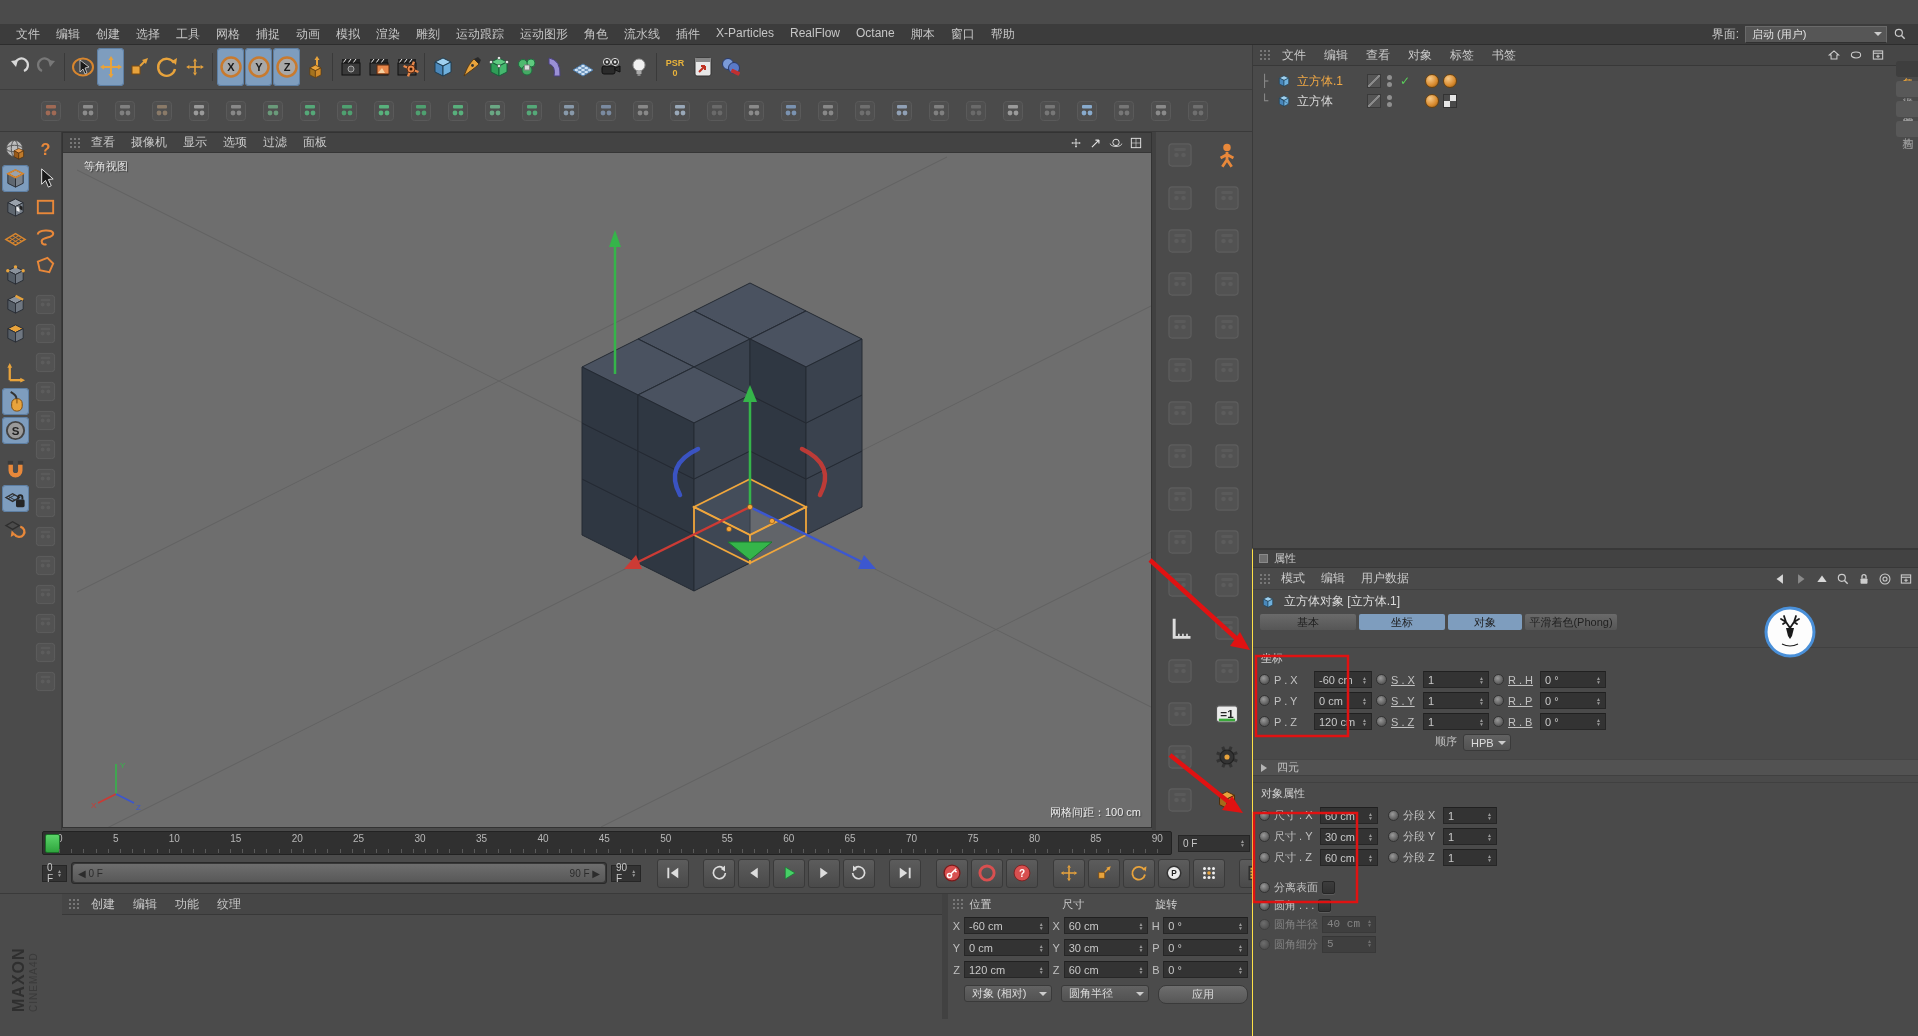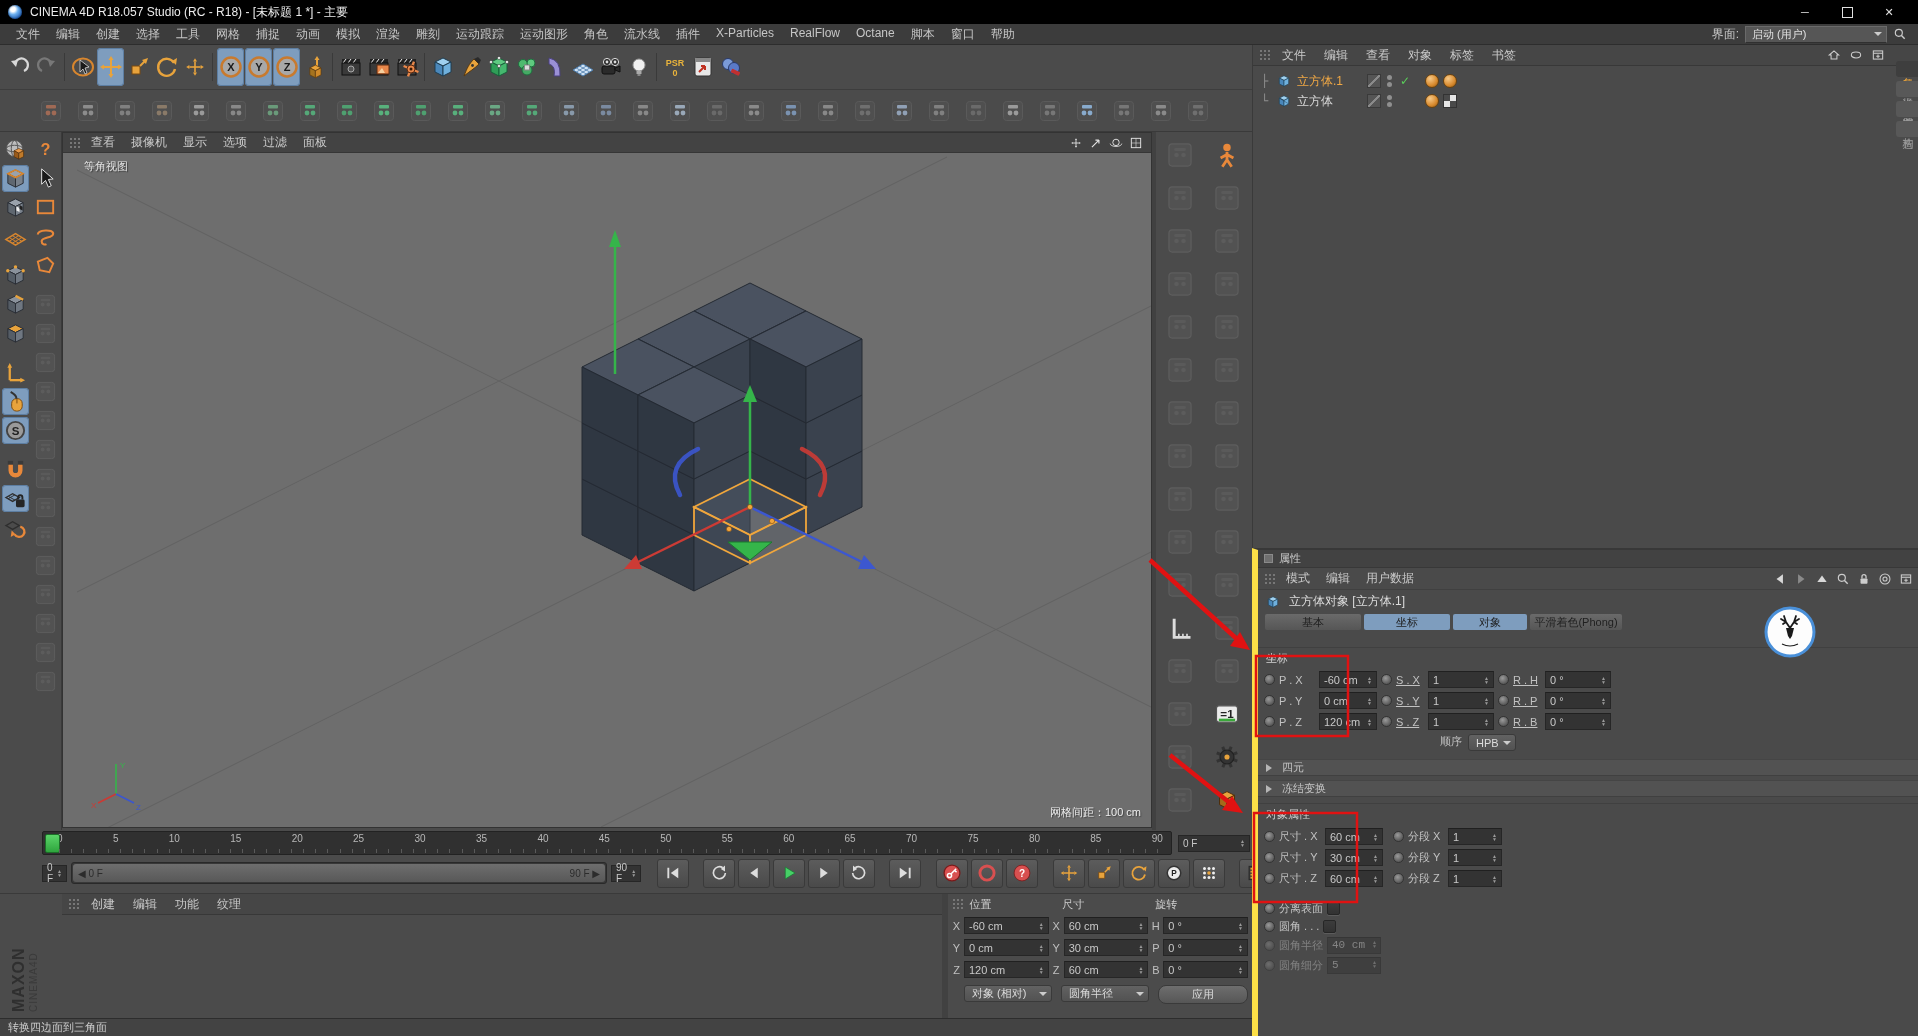--- a/index.html
+++ b/index.html
@@ -101,21 +101,21 @@
   .visbox{width:12px;height:12px;background:#555 linear-gradient(135deg,transparent 44%,#8a8a8a 44% 56%,transparent 56%);border:1px solid #3a3a3a;}
   .visdots{display:flex;flex-direction:column;gap:2px;width:8px;align-items:center;}
   .visdots b{width:5px;height:5px;border-radius:50%;background:#8f8f8f;}
   .okcheck{color:#5ad05a;font-weight:bold;width:16px;text-align:center;}
   .tagball{width:12px;height:12px;border-radius:50%;background:radial-gradient(circle at 35% 30%,#f6c887,#d88a2e 60%,#8f5510);border:1px solid #6a420e;}
   .tagtex{width:12px;height:12px;border:1px solid #333;background:conic-gradient(#e6e6e6 0 25%,#4a4a4a 0 50%,#e6e6e6 0 75%,#4a4a4a 0);}
   .omtabs{position:absolute;right:0;top:16px;width:22px;display:flex;flex-direction:column;gap:4px;}
   .vtab{writing-mode:vertical-rl;background:#585858;color:#9c9c9c;font-size:11px;padding:8px 3px;border-radius:3px 0 0 3px;text-align:center;}
   .vtab.active{background:#3e3e3e;color:#e8a33c;}
   
-  .attrs{position:absolute;left:1252px;top:548px;width:666px;height:488px;background:#4a4a4a;border-left:6px solid #fde047;border-top:2px solid #383838;box-sizing:border-box;font-size:11px;}
+  .attrs{position:absolute;left:1252px;top:548px;width:666px;height:488px;background:#4a4a4a;border-left:1px solid #fde047;border-top:2px solid #383838;box-sizing:border-box;font-size:11px;}
   .at-title{height:17px;background:#424242;border-bottom:1px solid #383838;display:flex;align-items:center;gap:6px;padding:0 6px;color:#cdcdcd;}
   .at-titleicon{width:9px;height:9px;background:#6f6f6f;box-shadow:inset 0 0 0 1px #8a8a8a;}
   .at-menu{height:21px;display:flex;align-items:center;padding:0 4px;font-size:12px;border-bottom:1px solid #404040;color:#c9c9c9;}
   .at-menu .mitem{padding:0 8px;}
   .at-icons{margin-left:auto;display:flex;gap:4px;align-items:center;}
   .at-icons .nbtn{width:17px;height:15px;display:flex;align-items:center;justify-content:center;}
   .at-obj{height:23px;display:flex;align-items:center;gap:7px;padding:0 8px;font-size:12px;color:#dcdcdc;}
   .at-tabs{display:flex;gap:3px;padding:1px 7px 3px 7px;}
   .at-tab{height:16px;display:flex;align-items:center;justify-content:center;font-size:11px;color:#1f1f1f;background:linear-gradient(#6a6a6a,#565656);border-radius:2px;padding:0 4px;box-sizing:border-box;}
   .at-tab.active{background:#7e9dbe;}
@@ -132,31 +132,20 @@
   .dimrow{opacity:.45;font-family:Liberation Mono, monospace;}
   .wm{position:absolute;right:102px;top:56px;}
   
   .overlay{position:absolute;left:0;top:0;width:1918px;height:1036px;pointer-events:none;z-index:60;}
 </style>
 </head>
 <body>
 
 <div class="app">
 
-  <div class="titlebar">
-    <span class="applogo"></span>
-    <span class="apptitle">CINEMA 4D R18.057 Studio (RC - R18) - [未标题 1 *] - 主要</span>
-    <div class="winbtns">
-      <span class="winbtn">─</span>
-      <span class="winbtn">
-          <span class="maxbox"></span>
-        </span>
-      <span class="winbtn">✕</span>
-    </div>
-  </div>
 
   <div class="menubar">
     <span style="display:flex;">
         <span class="mitem">文件</span>
         <span class="mitem">编辑</span>
         <span class="mitem">创建</span>
         <span class="mitem">选择</span>
         <span class="mitem">工具</span>
         <span class="mitem">网格</span>
         <span class="mitem">捕捉</span>
@@ -1617,23 +1606,20 @@
       <span class="dd" style="width:88px;">
           <span>对象 (相对)</span>
         </span>
       <span class="dd" style="width:88px;">
           <span>圆角半径</span>
         </span>
       <span class="btn-apply">应用</span>
     </div>
   </div>
 
-  <div class="statusbar">
-    <span>转换四边面到三角面</span>
-  </div>
 
   <div class="om">
     <div class="ommenu">
       <span class="vpgrip"></span>
       <span style="display:flex;">
           <span class="mitem">文件</span>
           <span class="mitem">编辑</span>
           <span class="mitem">查看</span>
           <span class="mitem">对象</span>
           <span class="mitem">标签</span>
@@ -1873,24 +1859,20 @@
       <span class="flabel">顺序</span>
       <span class="dd" style="width:48px;">
           <span>HPB</span>
         </span>
     </div>
 
     <div class="at-collapse">
         <span class="tri"></span>
         <span>四元</span>
       </div>
-    <div class="at-collapse">
-        <span class="tri"></span>
-        <span>冻结变换</span>
-      </div>
 
     <div class="at-section" style="margin-top:6px;">对象属性</div>
 
     <div class="at-row" style="margin-top:3px;">
       <span class="radio"></span>
       <span class="flabel w40">尺寸 . X</span>
       <span class="fld fldD">
           <span class="v">60 cm</span>
           <span class="spin">
             <i>▲</i>

